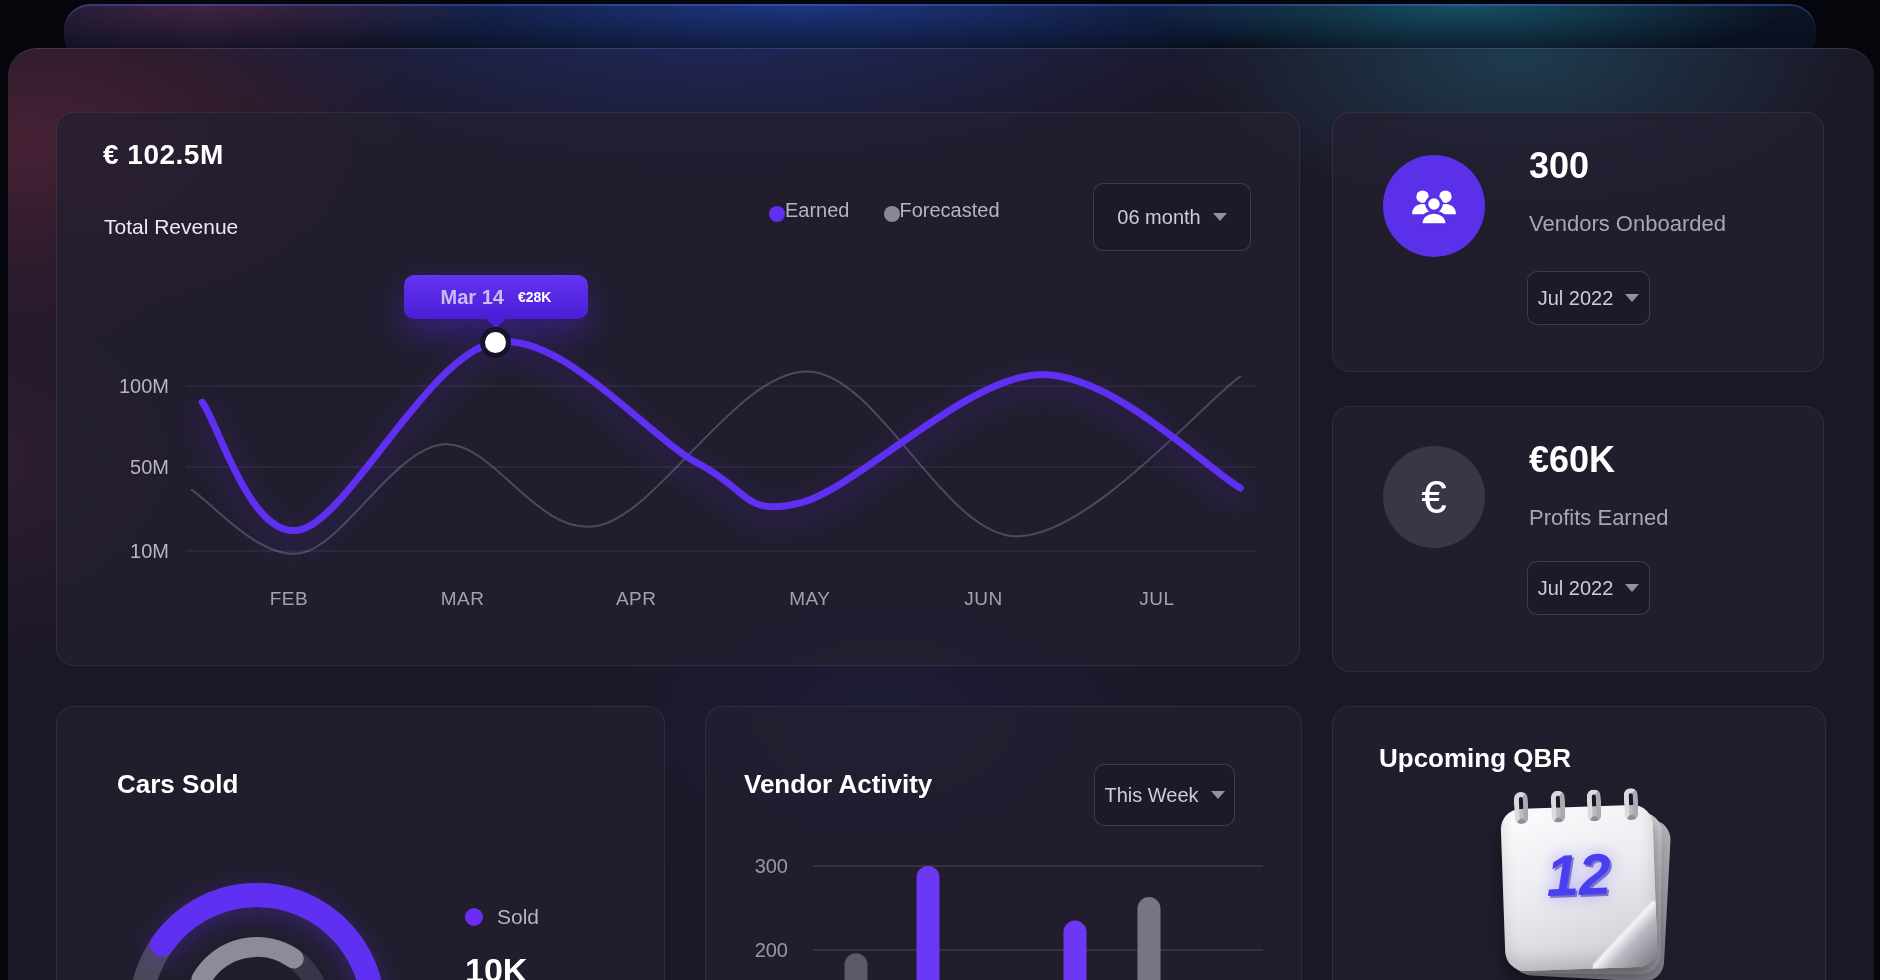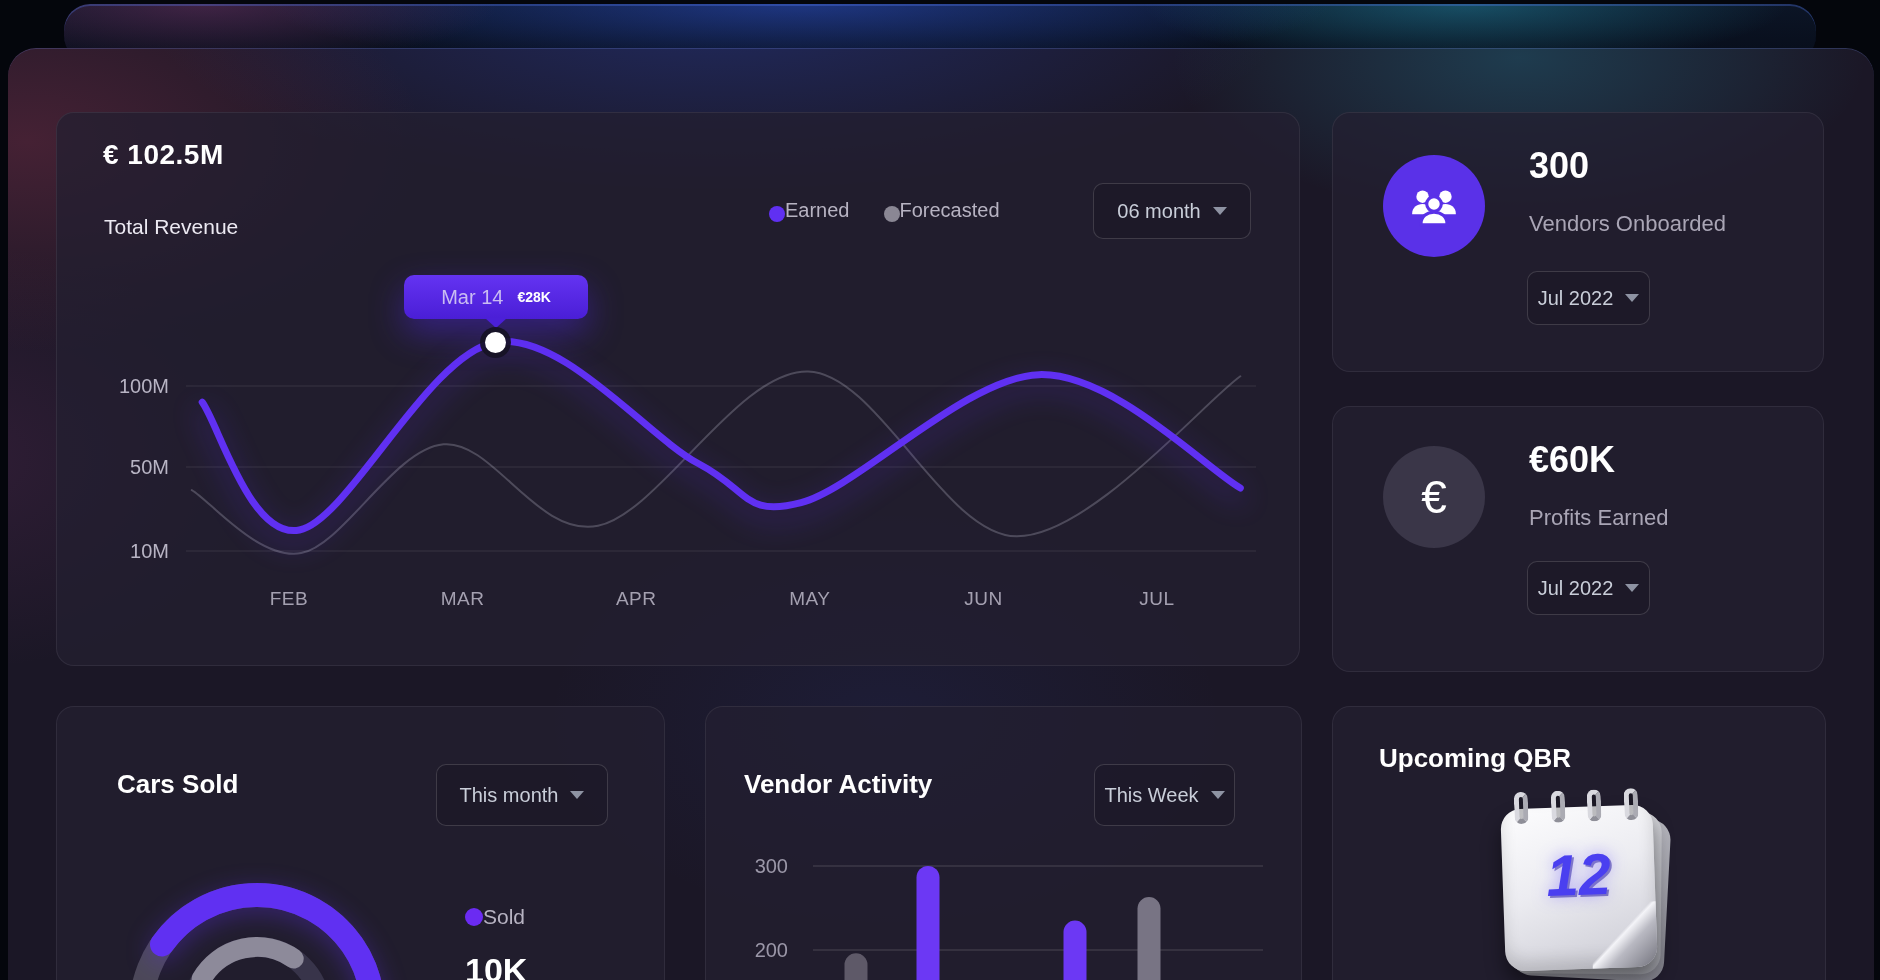--- a/index.html
+++ b/index.html
@@ -33,29 +33,29 @@
   .rev-total{position:absolute;left:46px;top:26px;font-size:28px;font-weight:700;letter-spacing:.5px}
   .rev-sub{position:absolute;left:47px;top:102px;font-size:21px;color:#ece9f2;font-weight:400}
   .legend{position:absolute;left:712px;top:86px;display:flex;gap:34px;align-items:center}
   .legend-item{display:flex;align-items:flex-end;gap:0;color:#b7b3c2;font-size:20px}
   .dot{width:16px;height:16px;border-radius:50%}
   .select{position:absolute;display:flex;align-items:center;justify-content:center;gap:12px;
     border:1px solid rgba(255,255,255,.15);border-radius:10px;color:#c9ced9;font-size:20px;
     background:rgba(18,15,28,.25);cursor:pointer}
   .chev{width:0;height:0;border-left:7px solid transparent;border-right:7px solid transparent;
     border-top:8px solid #8e93a3}
-  .rev-select{left:1036px;top:70px;width:158px;height:56px}
+  .rev-select{left:1036px;top:70px;width:158px;height:68px}
   .chart-svg{position:absolute;left:0;top:0}
   .tooltip{position:absolute;left:347px;top:162px;width:184px;height:44px;border-radius:10px;
     background:linear-gradient(180deg,#6433f2,#4a1ed6);display:flex;align-items:center;
     justify-content:center;gap:14px;box-shadow:0 14px 34px rgba(80,40,230,.45)}
   .tooltip:after{content:"";position:absolute;left:50%;bottom:-9px;transform:translateX(-50%);
     width:0;height:0;border-left:11px solid transparent;border-right:11px solid transparent;
     border-top:10px solid #4b20d7}
-  .tt-date{color:#c9bcf2;font-size:20px;font-weight:400}
+  .tt-date{color:#c9bcf2;font-size:20px;font-weight:700}
   .tt-val{color:#fff;font-size:14px;font-weight:800}
   .marker{position:absolute;left:428px;top:219px;width:21px;height:21px;border-radius:50%;
     background:#fff;box-shadow:0 0 0 5px rgba(22,18,36,.92)}
 
   
   .vendors-card{left:1332px;top:112px;width:492px;height:260px}
   .profits-card{left:1332px;top:406px;width:492px;height:266px}
   .stat-icon{position:absolute;left:50px;top:42px;width:102px;height:102px;border-radius:50%;
     display:flex;align-items:center;justify-content:center}
   .stat-icon.purple{background:#5a31e8}
@@ -67,21 +67,21 @@
   .profits-card .stat-icon{top:39px}
   .profits-card .stat-select{top:154px}
 
   
   .cars-card{left:56px;top:706px;width:609px;height:394px}
   .activity-card{left:705px;top:706px;width:597px;height:394px}
   .qbr-card{left:1332px;top:706px;width:494px;height:394px}
   .card-title{position:absolute;font-size:26px;font-weight:700}
   .cars-title{left:60px;top:62px}
   .cars-select{left:379px;top:57px;width:172px;height:62px}
-  .cars-legend{position:absolute;left:408px;top:198px;display:flex;align-items:center;
+  .cars-legend{position:absolute;left:408px;top:198px;display:flex;align-items:center;gap:14px;
     color:#b7b3c2;font-size:21px}
   .cars-legend .dot{width:18px;height:18px}
   .cars-total{position:absolute;left:408px;top:244px;font-size:34px;font-weight:800}
   .act-title{left:38px;top:62px}
   .act-select{left:388px;top:57px;width:141px;height:62px}
   .qbr-title{left:46px;top:36px}
 
   
   .calendar{position:absolute;left:170px;top:100px;width:152px;height:162px;transform:rotate(-2deg)}
   .cal-back2{position:absolute;inset:10px -12px -10px 12px;border-radius:20px;transform:rotate(5deg);
@@ -185,24 +185,20 @@
   </div>
 
   <div class="card cars-card">
     <svg class="chart-svg" width="609" height="392">
         <circle cx="200" cy="304" r="116" fill="none" stroke="#4c4859" stroke-width="24"></circle>
         <path d="M104.97836286247697,237.4651333832786 A116,116 0 1 1 230.02300923189242,416.04739584953194" fill="none" stroke="#6030f2" stroke-width="24" stroke-linecap="round" style="filter: drop-shadow(rgba(96, 48, 242, 0.35) 0px 6px 12px);"></path>
         <circle cx="200" cy="304" r="64" fill="none" stroke="#38344a" stroke-width="20"></circle>
         <path d="M144.57437415779592,272 A64,64 0 0 1 236.70889192646695,251.57426916550452" fill="none" stroke="#8d8a9a" stroke-width="20" stroke-linecap="round"></path>
       </svg>
     <div class="card-title cars-title">Cars Sold</div>
-    <div class="select cars-select">
-      <span>This month</span>
-      <span class="chev"></span>
-    </div>
     <div class="cars-legend">
       <span class="dot" style="background: rgb(107, 43, 242);"></span>
       <span>Sold</span>
     </div>
     <div class="cars-total">10K</div>
   </div>
 
   <div class="card activity-card">
     <svg class="chart-svg" width="597" height="392">
         <line x1="107" y1="159" x2="557" y2="159" stroke="rgba(255,255,255,0.12)" stroke-width="1.5"></line>

